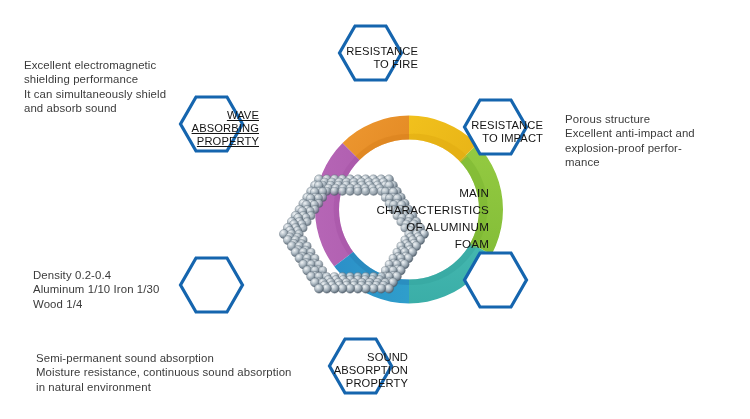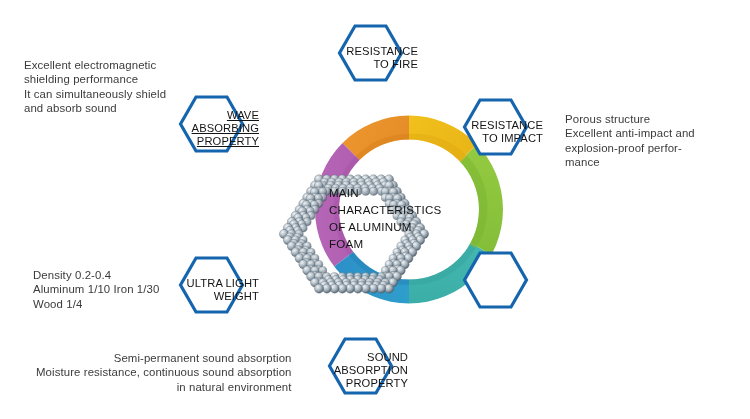--- a/index.html
+++ b/index.html
@@ -29,30 +29,30 @@
     white-space:pre-line;
     font-weight:400;
     letter-spacing:0.1px;
     pointer-events:none;
   }
   .centerlabel{
     position:absolute;
     color:#141414;
     font-size:11.6px;
     line-height:17px;
-    text-align:left;
+    text-align:right;
     white-space:pre-line;
     letter-spacing:.2px;
   }
   .note-fire{left:408px;top:12px;}
   .note-impact{left:565px;top:112px;}
   .note-env{left:549px;top:303px;}
   .note-wave{left:24px;top:58px;}
   .note-light{left:33px;top:268px;}
-  .note-sound{left:36px;top:351px;text-align:right;}
+  .note-sound{left:36px;top:351px;}
 </style>
 </head>
 <body>
 
 <div id="stage">
 
   <svg id="diagram" viewBox="0 0 750 419">
     <defs>
       <radialGradient id="sphereGrad" cx="35%" cy="30%" r="72%">
         <stop offset="0%" stop-color="#f2f5f7"></stop>
@@ -378,22 +378,20 @@
 TO FIRE</div>
 
   <div class="hexlabel" style="left:447px;top:119px;width:96px;">RESISTANCE
 TO IMPACT</div>
 
 
   <div class="hexlabel" style="left:312px;top:351px;width:96px;">SOUND
 ABSORPTION
 PROPERTY</div>
 
-  <div class="hexlabel" style="left:163px;top:277px;width:96px;">ULTRA LIGHT
-WEIGHT</div>
 
   <div class="hexlabel" style="left:163px;top:109px;width:96px;text-decoration:underline;">WAVE
 ABSORBING
 PROPERTY</div>
 
   <div class="centerlabel" style="left:329px;top:184px;width:160px;">MAIN
 CHARACTERISTICS
 OF ALUMINUM
 FOAM</div>
 

